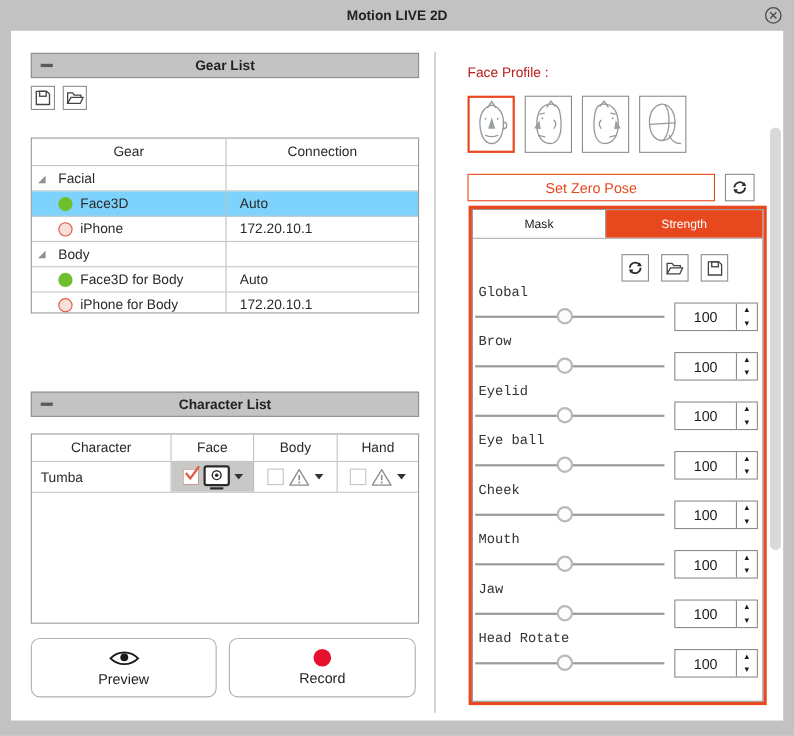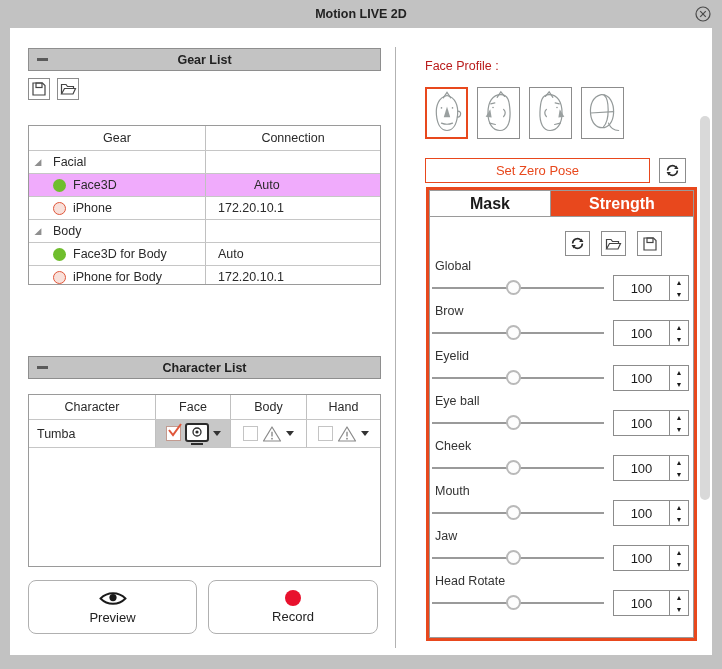--- a/index.html
+++ b/index.html
@@ -29,21 +29,21 @@
   .dtable{position:absolute;left:28px;width:353px;background:#fff;border:1px solid #9a9a9a;box-sizing:border-box;overflow:hidden;}
   .gear-table{top:125px;height:160px;}
   .char-table{top:394px;height:173px;}
   .trow{display:flex;border-bottom:1px solid #c6c6c6;box-sizing:border-box;align-items:stretch;}
   .thead{height:25px;}
   .trow.gear-row{height:23px;}
   .tcell{display:flex;align-items:center;font-size:12.5px;color:#2a2a2a;box-sizing:border-box;}
   .gear-col{width:177px;border-right:1px solid #c0c0c0;}
   .conn-col{flex:1;padding-left:12px;}
   .hcell{justify-content:center;}
-  .row-selected{background:#f0abfc;gap:36px;}
+  .row-selected{background:#7dd3fc;}
   .tree-arrow{width:12px;margin-left:3px;font-size:9px;color:#8f8f8f;display:flex;justify-content:center;}
   .tree-arrow.closed{color:#b4b4b4;font-size:10px;}
   .group-name{margin-left:9px;}
   .status-dot{width:13px;height:13px;border-radius:50%;margin-left:24px;box-sizing:border-box;flex:0 0 auto;}
   .dot-green{background:#6fbe2d;}
   .dot-red{background:#f8e0da;border:1.5px solid #e0563a;}
   .device-name{margin-left:7px;}
   
   .col-character{width:127px;border-right:1px solid #c0c0c0;}
   .col-face{width:75px;border-right:1px solid #c0c0c0;}
@@ -66,26 +66,26 @@
   .record-dot{width:16px;height:16px;border-radius:50%;background:#e8112d;}
   
   .face-profile-label{position:absolute;left:425px;top:59px;font-size:12.5px;color:#b91c1c;}
   .profile-btn{position:absolute;top:87px;width:43px;height:52px;background:#fff;border:1px solid #8c8c8c;box-sizing:border-box;display:flex;align-items:center;justify-content:center;}
   .profile-btn.selected{border:2px solid #e8481d;}
   .zero-pose-btn{position:absolute;left:425px;top:158px;width:225px;height:25px;background:#fff;border:1px solid #e8481d;box-sizing:border-box;display:flex;align-items:center;justify-content:center;font-size:13px;color:#e8481d;}
   .zp-refresh-btn{position:absolute;left:659px;top:158px;width:27px;height:25px;background:#fff;border:1px solid #8c8c8c;box-sizing:border-box;display:flex;align-items:center;justify-content:center;}
   .tab-panel{position:absolute;left:426px;top:187px;width:271px;height:454px;border:3px solid #e8481d;box-sizing:border-box;background:#fff;}
   .panel-inner{position:absolute;inset:0;border:1px solid #9a9a9a;}
   .tab-bar{position:absolute;left:0;top:0;right:0;height:25px;display:flex;border-bottom:1px solid #9a9a9a;box-sizing:content-box;}
-  .tab{display:flex;align-items:center;justify-content:center;font-size:16px;font-weight:bold;}
+  .tab{display:flex;align-items:center;justify-content:center;font-size:11px;font-weight:normal;}
   .tab-mask{width:46%;background:#fff;color:#1a1a1a;border-right:1px solid #9a9a9a;box-sizing:border-box;}
   .tab-strength{flex:1;background:#e8481d;color:#ffffff;}
   .panel-tools{position:absolute;top:40px;right:31px;display:flex;gap:11px;}
   .slider-row{position:absolute;left:0;width:263px;height:45px;}
-  .slider-label{position:absolute;left:5px;top:-2px;font-size:12.5px;color:#333;}
+  .slider-label{position:absolute;left:5px;top:-2px;font-size:12.5px;color:#333;font-family:Liberation Mono, monospace;}
   .slider-track{position:absolute;left:2px;top:26px;width:172px;height:1.5px;background:#9a9a9a;}
   .slider-handle{position:absolute;left:74px;top:-7px;width:15px;height:15px;border-radius:50%;background:#fdfdfd;border:2px solid #b9b9b9;box-sizing:border-box;}
   .spinbox{position:absolute;right:4px;top:14px;width:76px;height:26px;border:1px solid #8c8c8c;box-sizing:border-box;background:#fff;display:flex;}
   .spin-value{flex:1;display:flex;align-items:center;justify-content:center;font-size:13px;color:#1a1a1a;}
   .spin-buttons{width:19px;border-left:1px solid #8c8c8c;box-sizing:border-box;display:flex;flex-direction:column;}
   .spin-up,.spin-down{flex:1;display:flex;align-items:center;justify-content:center;font-size:7px;color:#1a1a1a;line-height:1;}
   .scrollbar-thumb{position:absolute;left:700px;top:116px;width:10px;height:384px;background:#d9d9d9;border-radius:5px;}
   svg{display:block;}
 </style>
 </head>

